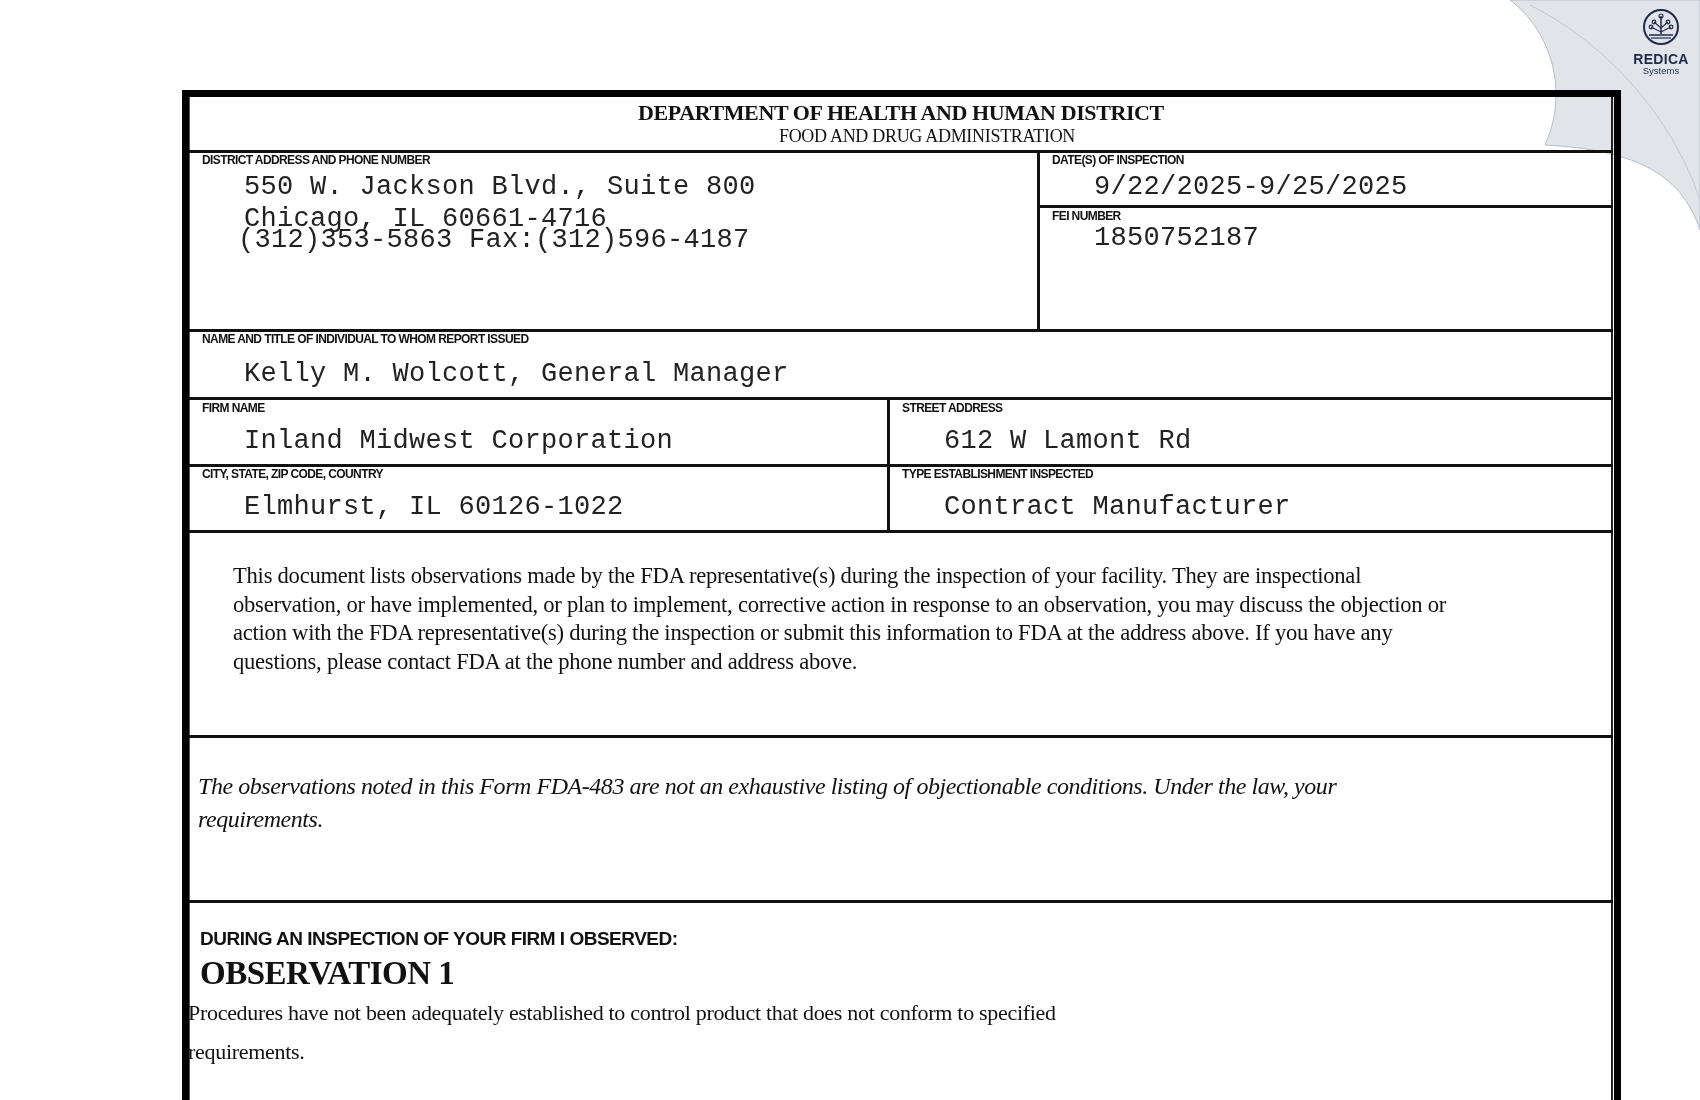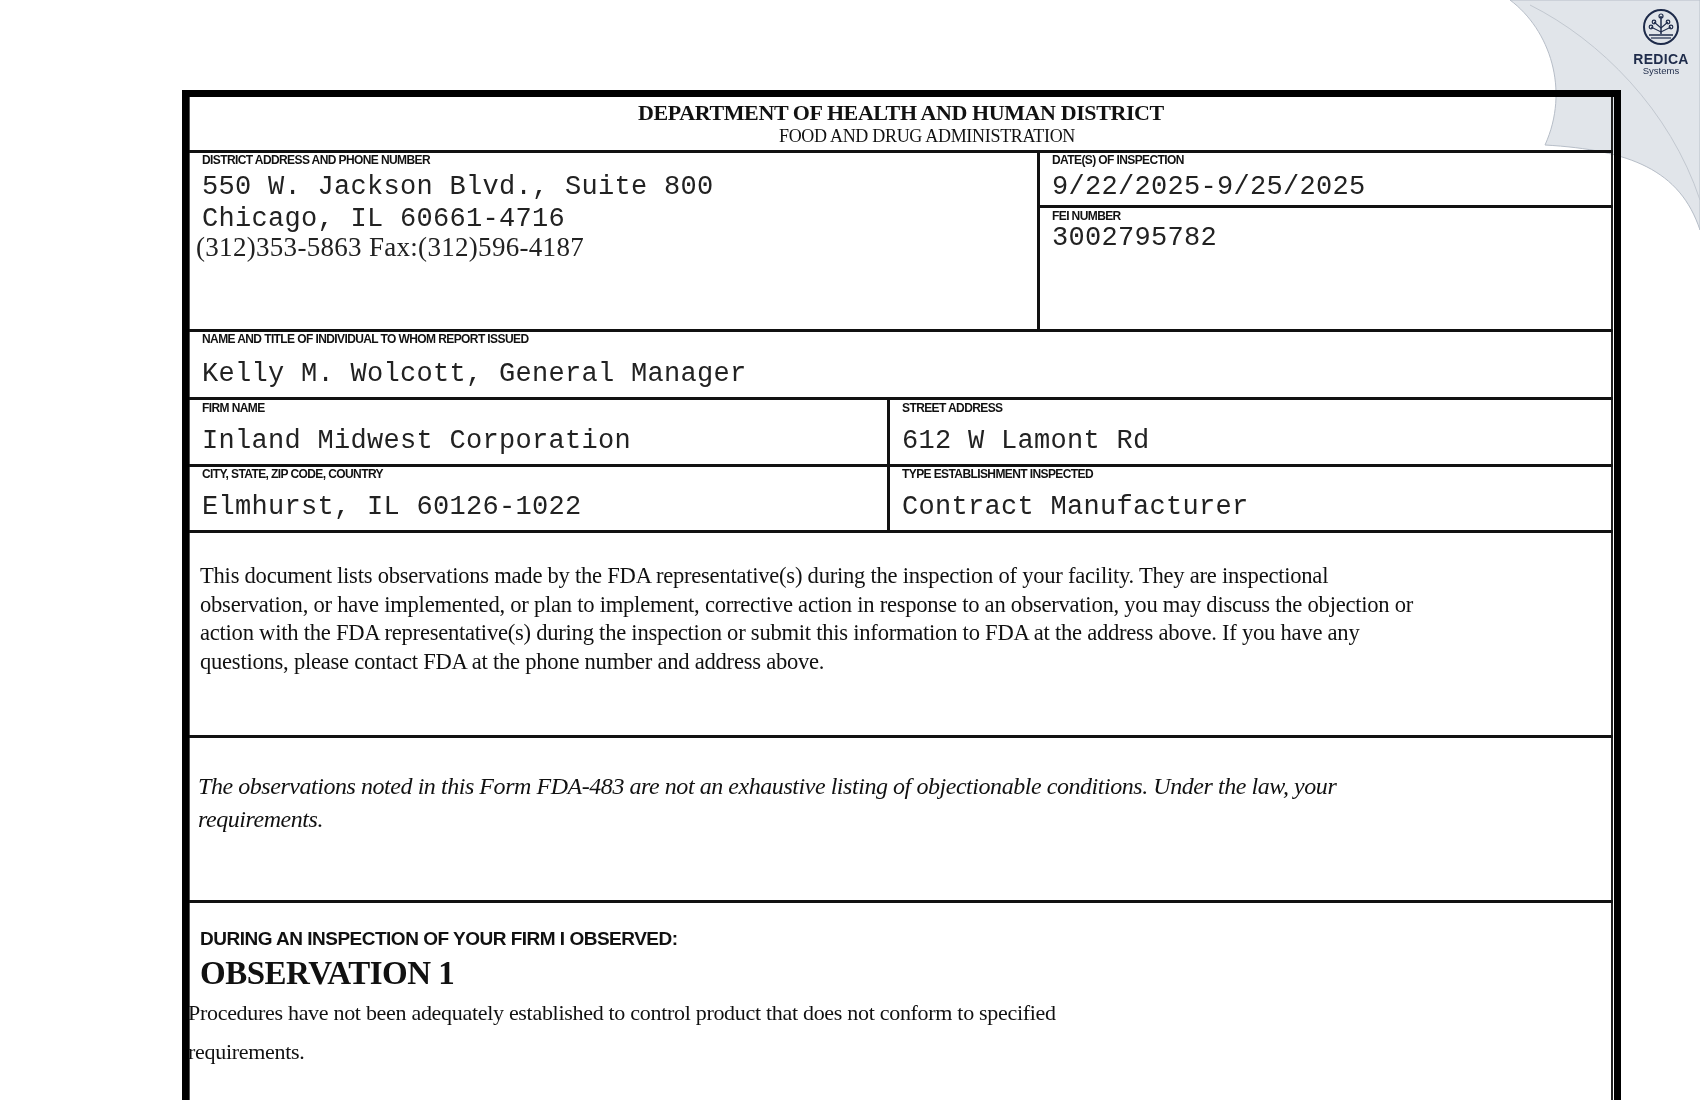--- a/index.html
+++ b/index.html
@@ -2,21 +2,21 @@
 <html><head>
 <meta charset="utf-8">
 <style>
   html, body { margin:0; padding:0; }
   body { width:1700px; height:1100px; background:#ffffff; position:relative; overflow:hidden; font-family:"Liberation Serif", serif; color:#111; }
   .form { position:absolute; left:182px; top:90px; width:1439px; height:1030px; border-left:7px solid #000; border-top:7px solid #000; border-right:7px solid #000; box-sizing:border-box; }
   .inner { position:absolute; left:189px; top:97px; width:1424px; height:1010px; border-left:1px solid #555; border-right:2px solid #222; box-sizing:border-box; }
   .hline { position:absolute; height:3px; background:#111; }
   .vline { position:absolute; width:3px; background:#111; }
   .lbl { position:absolute; font-family:"Liberation Sans", sans-serif; font-size:12px; font-weight:bold; letter-spacing:-0.6px; color:#111; white-space:nowrap; }
-  .val { position:absolute; font-family:"Liberation Mono", monospace; font-size:27px; color:#222; white-space:nowrap; letter-spacing:0.3px; }
+  .val { position:absolute; font-family:"Liberation Mono", monospace; font-size:27px; color:#222; white-space:nowrap; letter-spacing:0.3px;margin-left:42px; }
   .hdr1 { position:absolute; left:189px; width:1424px; top:100px; text-align:center; font-weight:bold; font-size:22px; letter-spacing:-0.4px; }
   .hdr2 { position:absolute; left:189px; width:1476px; top:126px; text-align:center; font-size:18px; letter-spacing:-0.3px; }
   .para { position:absolute; left:200px; width:1400px; font-size:22.6px; line-height:28.6px; letter-spacing:-0.25px; }
   .ital { position:absolute; left:198px; width:1400px; font-style:italic; font-size:24px; line-height:32.5px; letter-spacing:-0.45px; }
   .during { position:absolute; left:200px; top:928px; font-family:"Liberation Sans", sans-serif; font-weight:bold; font-size:19px; letter-spacing:-0.5px; }
   .obs { position:absolute; left:200px; top:955px; font-weight:bold; font-size:33px; letter-spacing:-0.5px; }
   .obstext { position:absolute; left:188px; top:993px; width:1400px; font-size:22px; line-height:39px; letter-spacing:-0.3px; }
   .corner { position:absolute; right:0; top:0; width:190px; height:230px; }
   .logo { position:absolute; left:1622px; top:8px; width:78px; text-align:center; }
   .logo-name { font-family:"Liberation Sans", sans-serif; font-weight:bold; font-size:14px; color:#1e2b4a; letter-spacing:0.3px; line-height:14px; margin-top:2px; }
@@ -50,47 +50,47 @@
 <div class="inner"></div>
 
 <div class="hdr1">DEPARTMENT OF HEALTH AND HUMAN DISTRICT</div>
 <div class="hdr2">FOOD AND DRUG ADMINISTRATION</div>
 <div class="hline" style="left:189px; width:1424px; top:150px;"></div>
 
 <div class="vline" style="left:1037px; top:150px; height:181px;"></div>
 <div class="lbl" style="left:202px; top:153px;">DISTRICT ADDRESS AND PHONE NUMBER</div>
 <div class="val" style="left:202px; top:172px;">550 W. Jackson Blvd., Suite 800</div>
 <div class="val" style="left:202px; top:204px;">Chicago, IL 60661-4716</div>
-<div class="val" style="left:196px; top:232px;font-family:Liberation Serif, serif;">(312)353-5863 Fax:(312)596-4187</div>
+<div class="val" style="left:196px; top:225px;">(312)353-5863 Fax:(312)596-4187</div>
 
 <div class="lbl" style="left:1052px; top:153px;">DATE(S) OF INSPECTION</div>
 <div class="val" style="left:1052px; top:172px;">9/22/2025-9/25/2025</div>
 <div class="hline" style="left:1037px; width:576px; top:205px;"></div>
 <div class="lbl" style="left:1052px; top:209px;">FEI NUMBER</div>
-<div class="val" style="left:1052px; top:223px;">3002795782</div>
+<div class="val" style="left:1052px; top:223px;">1850752187</div>
 <div class="hline" style="left:189px; width:1424px; top:329px;"></div>
 
 <div class="lbl" style="left:202px; top:332px;">NAME AND TITLE OF INDIVIDUAL TO WHOM REPORT ISSUED</div>
 <div class="val" style="left:202px; top:359px;">Kelly M. Wolcott, General Manager</div>
 <div class="hline" style="left:189px; width:1424px; top:397px;"></div>
 
 <div class="vline" style="left:887px; top:397px; height:135px;"></div>
 <div class="lbl" style="left:202px; top:401px;">FIRM NAME</div>
 <div class="val" style="left:202px; top:426px;">Inland Midwest Corporation</div>
 <div class="lbl" style="left:902px; top:401px;">STREET ADDRESS</div>
 <div class="val" style="left:902px; top:426px;">612 W Lamont Rd</div>
 <div class="hline" style="left:189px; width:1424px; top:464px;"></div>
 
 <div class="lbl" style="left:202px; top:467px;">CITY, STATE, ZIP CODE, COUNTRY</div>
 <div class="val" style="left:202px; top:492px;">Elmhurst, IL 60126-1022</div>
 <div class="lbl" style="left:902px; top:467px;">TYPE ESTABLISHMENT INSPECTED</div>
 <div class="val" style="left:902px; top:492px;">Contract Manufacturer</div>
 <div class="hline" style="left:189px; width:1424px; top:530px;"></div>
 
-<div class="para" style="top:562px;">
+<div class="para" style="top:562px;margin-left:33px;">
   <div>This document lists observations made by the FDA representative(s) during the inspection of your facility. They are inspectional</div>
   <div>observation, or have implemented, or plan to implement, corrective action in response to an observation, you may discuss the objection or</div>
   <div>action with the FDA representative(s) during the inspection or submit this information to FDA at the address above. If you have any</div>
   <div>questions, please contact FDA at the phone number and address above.</div>
 </div>
 <div class="hline" style="left:189px; width:1424px; top:735px;"></div>
 
 <div class="ital" style="top:770px;">
   <div>The observations noted in this Form FDA-483 are not an exhaustive listing of objectionable conditions. Under the law, your</div>
   <div>requirements.</div>

